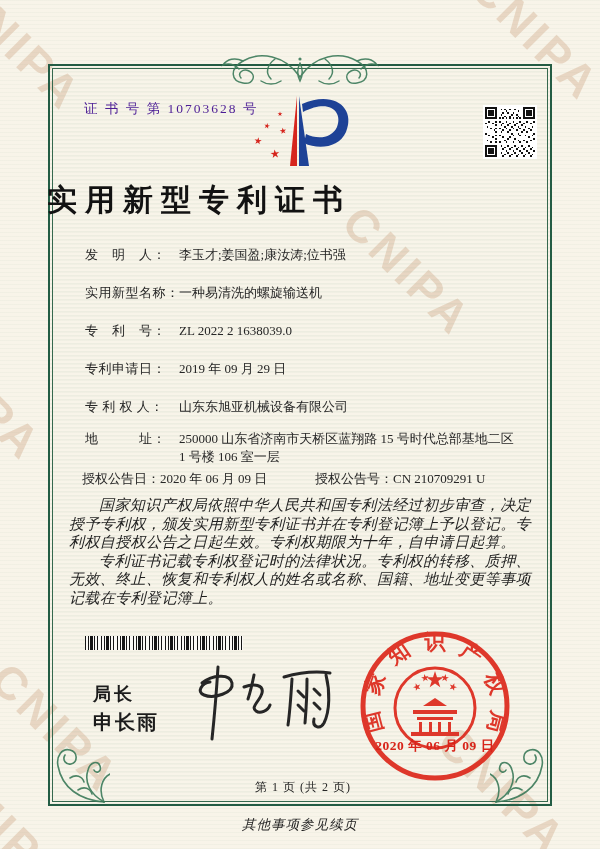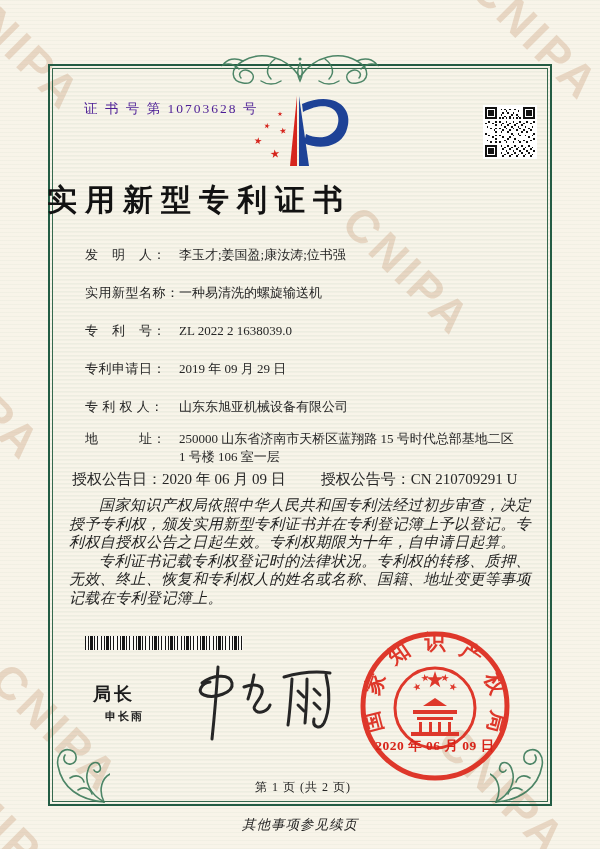--- a/index.html
+++ b/index.html
@@ -26,32 +26,32 @@
   .certno{position:absolute;left:84px;top:100px;font-size:13.5px;letter-spacing:2px;color:#4c1d95;}
   .logo{position:absolute;left:246px;top:86px;width:118px;height:92px;}
   .qr{position:absolute;left:483px;top:105px;width:50px;height:50px;background:#fff;padding:2px;}
   .title{position:absolute;left:0;top:180px;width:100%;text-align:left;
     font-size:30px;letter-spacing:8px;text-indent:8px;font-weight:600;color:#121212;margin-left:39px;}
   .fields{position:absolute;left:85px;top:246px;width:432px;font-size:13px;}
   .field{display:grid;grid-template-columns:94px 1fr;line-height:18px;margin-bottom:20px;}
   .field .lab{white-space:pre;letter-spacing:0.5px;}
   .field.addr{margin-bottom:0;}
   .field.tight{margin-bottom:14px;}
-  .grant{position:absolute;left:72px;top:470px;width:432px;display:flex;font-size:15px;gap:28px;}
+  .grant{position:absolute;left:82px;top:470px;width:432px;display:flex;font-size:13px;}
   .grant .g-left{width:226px;white-space:nowrap;}
   .grant .g-right{flex:1;white-space:nowrap;margin-left:7px;}
   .paras{position:absolute;left:69px;top:496px;width:462px;font-size:15px;line-height:18.6px;
     font-style:italic;letter-spacing:0.4px;text-align:justify;color:#1f1f1f;}
   .paras p{margin:0;text-indent:2em;}
   .barcode{position:absolute;left:85px;top:636px;width:158px;height:14px;background-color:#fbfaf6;
     background-image:repeating-linear-gradient(90deg,#161616 0 1.5px,#fbfaf6 1.5px 3px,#161616 3px 4px,#fbfaf6 4px 5.5px,#161616 5.5px 8px,#fbfaf6 8px 9px,#161616 9px 10px,#fbfaf6 10px 12.5px,#161616 12.5px 13.5px,#fbfaf6 13.5px 16px);}
   .officer-title{position:absolute;left:93px;top:682px;font-family:"Liberation Sans",sans-serif;
     font-size:18px;font-weight:700;letter-spacing:3px;color:#1c1c1c;}
-  .officer-name{position:absolute;left:105px;top:709px;font-family:"Liberation Sans",sans-serif;
-    font-size:11px;font-weight:700;letter-spacing:2px;color:#1c1c1c;}
+  .officer-name{position:absolute;left:93px;top:709px;font-family:"Liberation Sans",sans-serif;
+    font-size:20px;font-weight:700;letter-spacing:2px;color:#1c1c1c;}
   .signature{position:absolute;left:188px;top:663px;width:150px;height:80px;}
   .seal{position:absolute;left:357px;top:628px;width:156px;height:156px;z-index:3;opacity:0.93;}
   .seal-date{position:absolute;left:356px;top:737px;width:158px;text-align:center;z-index:4;
     font-size:13.5px;font-weight:700;letter-spacing:0.5px;color:#d8241a;}
   .page-info{position:absolute;left:3px;top:779px;width:100%;text-align:center;font-size:12px;letter-spacing:1px;z-index:2;}
   .cont-note{position:absolute;left:0;top:816px;width:100%;text-align:center;font-size:13.5px;
     font-style:italic;letter-spacing:1px;color:#1f1f1f;z-index:2;}
   svg{display:block;}
 </style>
 </head>

